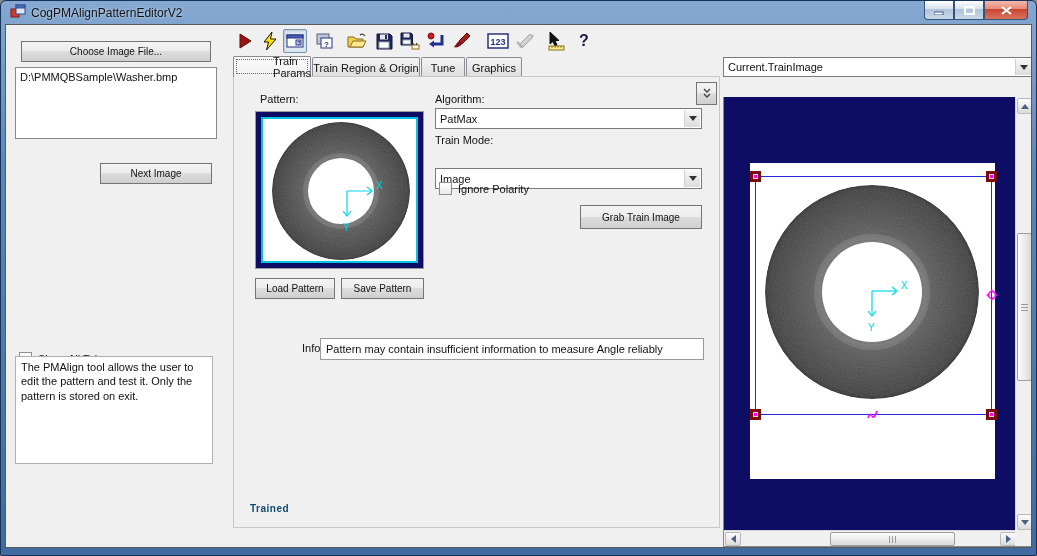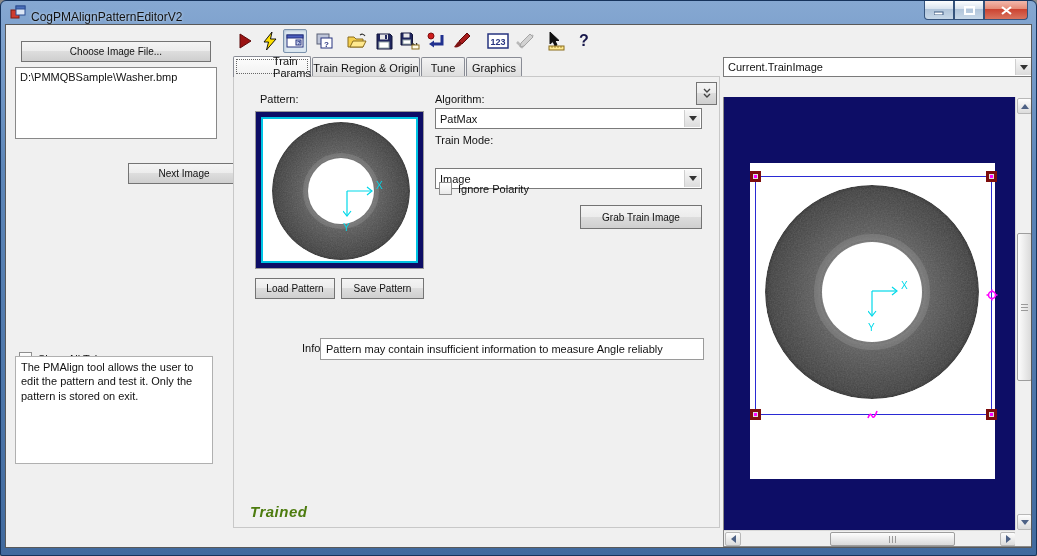--- a/index.html
+++ b/index.html
@@ -1,20 +1,20 @@
 <!DOCTYPE html>
 <html><head>
 <meta charset="utf-8">
 <style>
   * { margin:0; padding:0; box-sizing:border-box; font-family:"Liberation Sans", sans-serif; }
   html,body { background:#888; }
   .window { position:relative; width:1037px; height:556px; border:1px solid #16335c;
     border-radius:6px 6px 2px 2px; background:linear-gradient(#86a8d2,#5d86b8 30%,#416a9e);
     padding:0 4px 4px 4px; overflow:hidden; }
-  .titlebar { height:23px; display:flex; align-items:flex-end; padding-left:5px; position:relative; }
+  .titlebar { height:23px; display:flex; align-items:center; padding-left:5px; position:relative; }
   .titlebar .title { font-size:12px; color:#111; margin-left:5px; text-shadow:0 0 3px #cfe0f2; }
   .winbtns { position:absolute; top:0; right:4px; display:flex; }
   .winbtn { width:30px; height:19px; border:1px solid #35537c; border-top:none;
     background:linear-gradient(#fdfefe,#d7e2ee 45%,#b0c4da 46%,#c8d8e8);
     display:flex; align-items:center; justify-content:center; }
   .winbtn.first { border-radius:0 0 0 4px; }
   .winbtn.close { width:44px; border-radius:0 0 4px 0;
     background:linear-gradient(#f2b8ac,#e58a75 45%,#cc4331 46%,#d9745f); }
   .content { position:relative; width:1027px; height:524px; background:#f0f0f0;
     border:1px solid #595959; overflow:hidden; }
@@ -77,21 +77,21 @@
   .tri.right { border-top:4px solid transparent; border-bottom:4px solid transparent; border-left:5px solid #4d6185; }
 
   
   .statusbar { left:225px; top:505px; width:802px; height:18px; background:linear-gradient(#fdfdfd,#e6e6e6);
     border-top:1px solid #c9c9c9; display:flex; align-items:center; font-size:11px; color:#111; }
   .sb-sep { width:1px; height:14px; background:#c2c2c2; border-right:1px solid #fff; }
   .status-dot { width:12px; height:12px; border-radius:50%; background:radial-gradient(circle at 35% 30%, #7bff7b, #15cf15 60%, #0d9a0d); border:1px solid #0c7f0c; }
   .grip { position:absolute; right:2px; bottom:2px; width:12px; height:12px; }
   .grip b { position:absolute; width:2px; height:2px; background:#b5b5b5; box-shadow:-1px -1px 0 #fff; }
 
-  .trained { font-size:15px; font-weight:bold; font-style:italic; color:#4d7c0f; letter-spacing:0.5px; }
+  .trained { font-size:10px; font-weight:bold; color:#0c4a6e; letter-spacing:0.5px; }
 </style>
 </head>
 <body>
 
 <div class="window">
   <div class="titlebar">
     <span>
       <svg width="16" height="16" viewBox="0 0 16 16">
         <rect x="1" y="6" width="8" height="8" fill="#cf3c2e" stroke="#7e1d14"></rect>
         <rect x="6" y="2" width="9" height="9" fill="#dce6f5" stroke="#2d4f92"></rect>
@@ -119,21 +119,21 @@
   </div>
 
   <div class="content">
 
     <div class="abs btn" style="left:15px;top:16px;width:190px;height:21px;">Choose Image File...</div>
 
     <div class="abs textbox" style="left:9px;top:42px;width:202px;height:72px;padding:3px 4px;">
       <span>D:\PMMQBSample\Washer.bmp</span>
     </div>
 
-    <div class="abs btn" style="left:94px;top:138px;width:112px;height:21px;margin-left:28px;">Next Image</div>
+    <div class="abs btn" style="left:94px;top:138px;width:112px;height:21px;">Next Image</div>
 
     <div class="abs" style="left:13px;top:310px;display:flex;align-items:center;margin-top:17px;">
       <span class="checkbox"></span>
       <span class="cblabel">Show All Tabs</span>
     </div>
 
     <div class="abs textbox" style="left:9px;top:331px;width:198px;height:108px;padding:3px 5px;line-height:1.3;border-color:#b0b0b0;">The PMAlign tool allows the user to edit the pattern and test it. Only the pattern is stored on exit.</div>
 
     <div class="abs toolicon" style="left:228px;top:5px;">
       <svg width="20" height="20">

